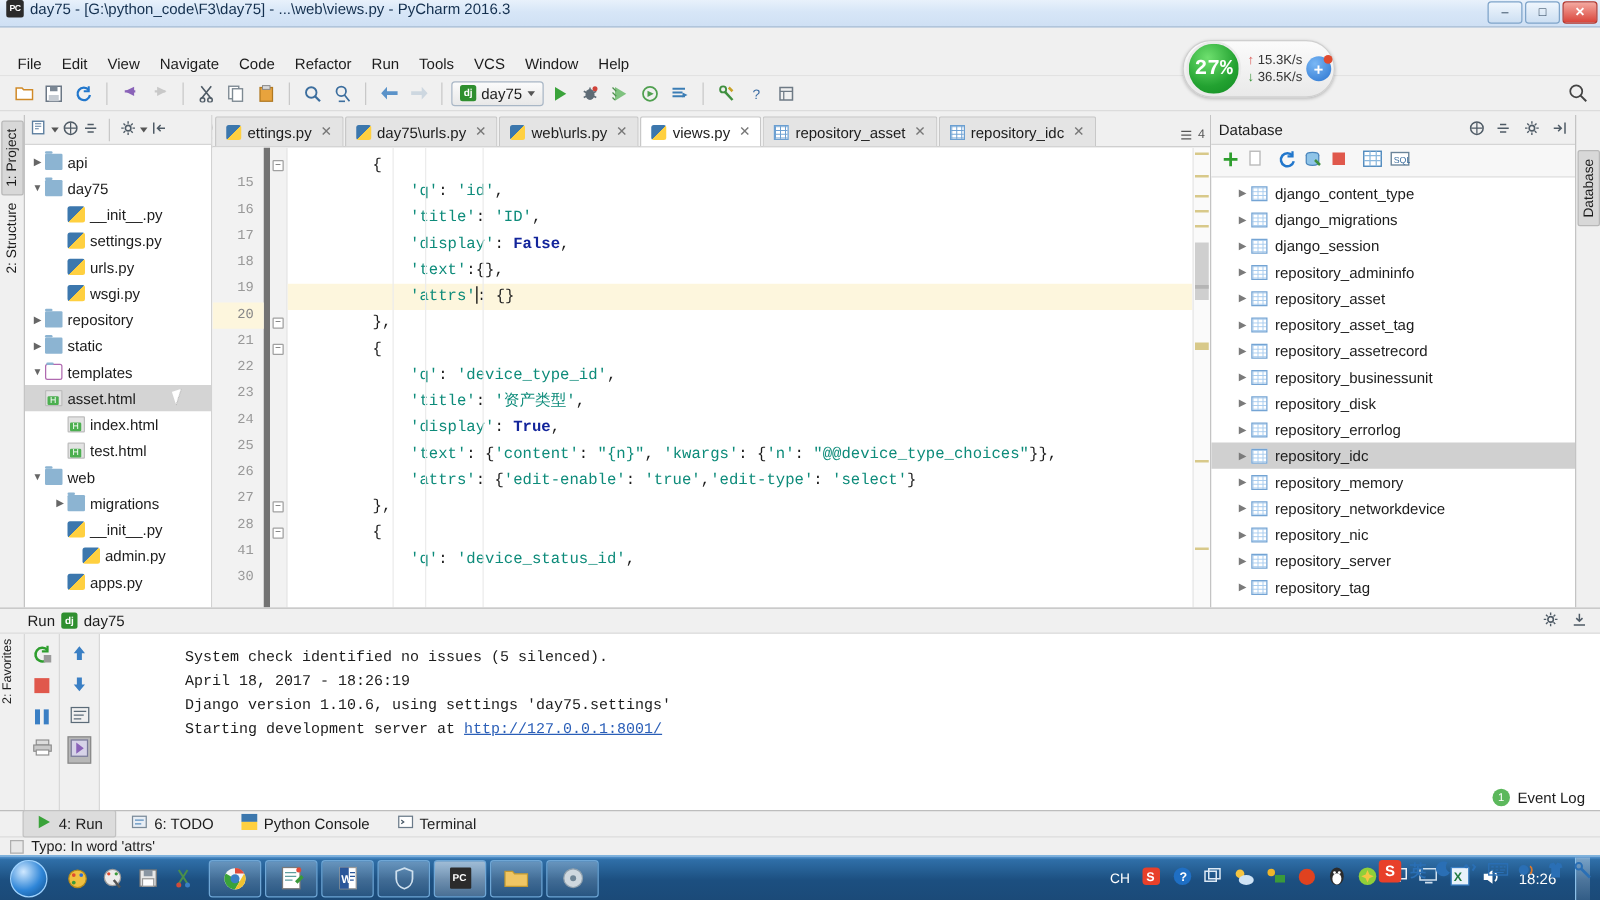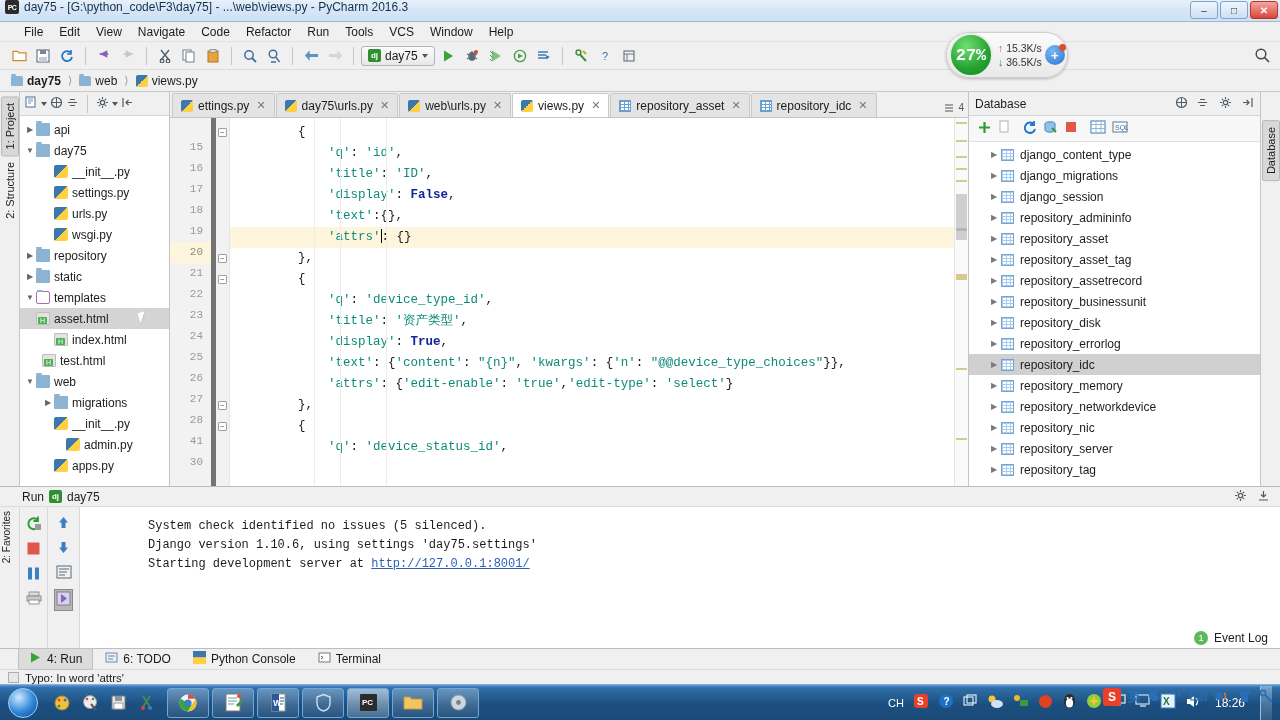--- a/index.html
+++ b/index.html
@@ -33,21 +33,21 @@
     width:28px;height:18px;border:1px solid #7fa4c9;border-radius:3px;
     background:linear-gradient(180deg,#eff6fd,#cddff2);
     display:flex;align-items:center;justify-content:center;
     font-size:10px;color:#21384f;
   }
   .winbtn.close { background:linear-gradient(180deg,#f4a9a0,#d9443a); border-color:#b3362c; color:#fff; font-weight:bold;}
 
   
   .menubar {
     height:20px; background:#f0f0f0; display:flex; align-items:center;
-    padding-left:16px; border-bottom:1px solid #e2e2e2;
+    padding-left:6px; border-bottom:1px solid #e2e2e2;margin-top:19px;
   }
   .menubar .mi { padding:2px 8px; font-size:12px; color:#1c1c1c; }
 
   
   .toolbar {
     height:28px; background:#f0f0f0; display:flex; align-items:center;
     padding-left:8px; gap:2px; border-bottom:1px solid #dcdcdc; position:relative;
   }
   .tbtn { width:22px;height:22px;display:flex;align-items:center;justify-content:center; }
   .tsep { width:1px;height:18px;background:#c8c8c8;margin:0 5px; }
@@ -503,21 +503,21 @@
           <div class="node sel" style="padding-left: 4px;">
             <span class="arrow"></span>
             <span class="ni html"></span>
             <span>asset.html</span>
           </div>
           <div class="node" style="padding-left: 22px;">
             <span class="arrow"></span>
             <span class="ni html"></span>
             <span>index.html</span>
           </div>
-          <div class="node" style="padding-left: 10px; text-align: center;">
+          <div class="node" style="padding-left: 22px; text-align: center;">
             <span class="arrow"></span>
             <span class="ni html"></span>
             <span>test.html</span>
           </div>
           <div class="node" style="padding-left: 4px;">
             <span class="arrow">▼</span>
             <span class="ni folder"></span>
             <span>web</span>
           </div>
           <div class="node" style="padding-left: 22px;">
@@ -897,20 +897,21 @@
         </span>
         <span style="background:#b7b7b7;border:1px solid #8a8a8a;padding:1px">
           <svg width="15" height="15" viewBox="0 0 15 15">
               <rect x="1" y="1" width="13" height="13" fill="#d7d3e8" stroke="#7a7a9a" stroke-width="1"></rect>
               <path d="M5 3 L5 12 L11 7.5 Z" fill="#8a63b8"></path>
             </svg>
         </span>
       </div>
       <div class="console" id="console">
           <div class="coline"><span>System check identified no issues (5 silenced).</span></div>
+          <div class="coline"><span>April 18, 2017 - 18:26:19</span></div>
           <div class="coline"><span>Django version 1.10.6, using settings 'day75.settings'</span></div>
           <div class="coline"><span>Starting development server at </span><span class="colink">http://127.0.0.1:8001/</span></div>
         </div>
     </div>
   </div>
 
   <div class="bottabs">
     <div class="bt-row" id="btrow">
         <div class="bt sel">
           <span><svg width="13" height="13" viewBox="0 0 13 13">

